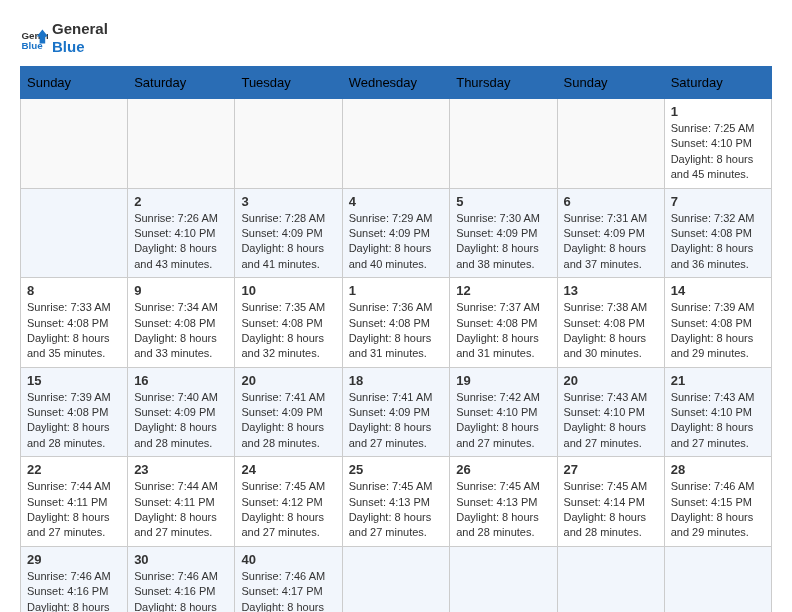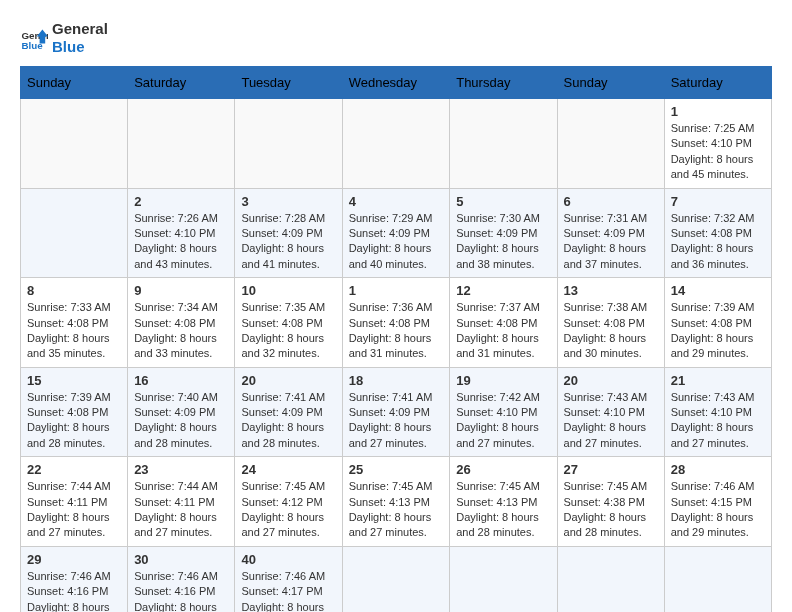--- a/index.html
+++ b/index.html
@@ -280,21 +280,21 @@
         </td>
         <td>
           <span class="day-num">26</span>
           <span class="cell-line">Sunrise: 7:45 AM</span>
           <span class="cell-line">Sunset: 4:13 PM</span>
           <span class="cell-line">Daylight: 8 hours and 28 minutes.</span>
         </td>
         <td>
           <span class="day-num">27</span>
           <span class="cell-line">Sunrise: 7:45 AM</span>
-          <span class="cell-line">Sunset: 4:38 PM</span>
+          <span class="cell-line">Sunset: 4:14 PM</span>
           <span class="cell-line">Daylight: 8 hours and 28 minutes.</span>
         </td>
         <td>
           <span class="day-num">28</span>
           <span class="cell-line">Sunrise: 7:46 AM</span>
           <span class="cell-line">Sunset: 4:15 PM</span>
           <span class="cell-line">Daylight: 8 hours and 29 minutes.</span>
         </td>
       </tr>
       <tr>

